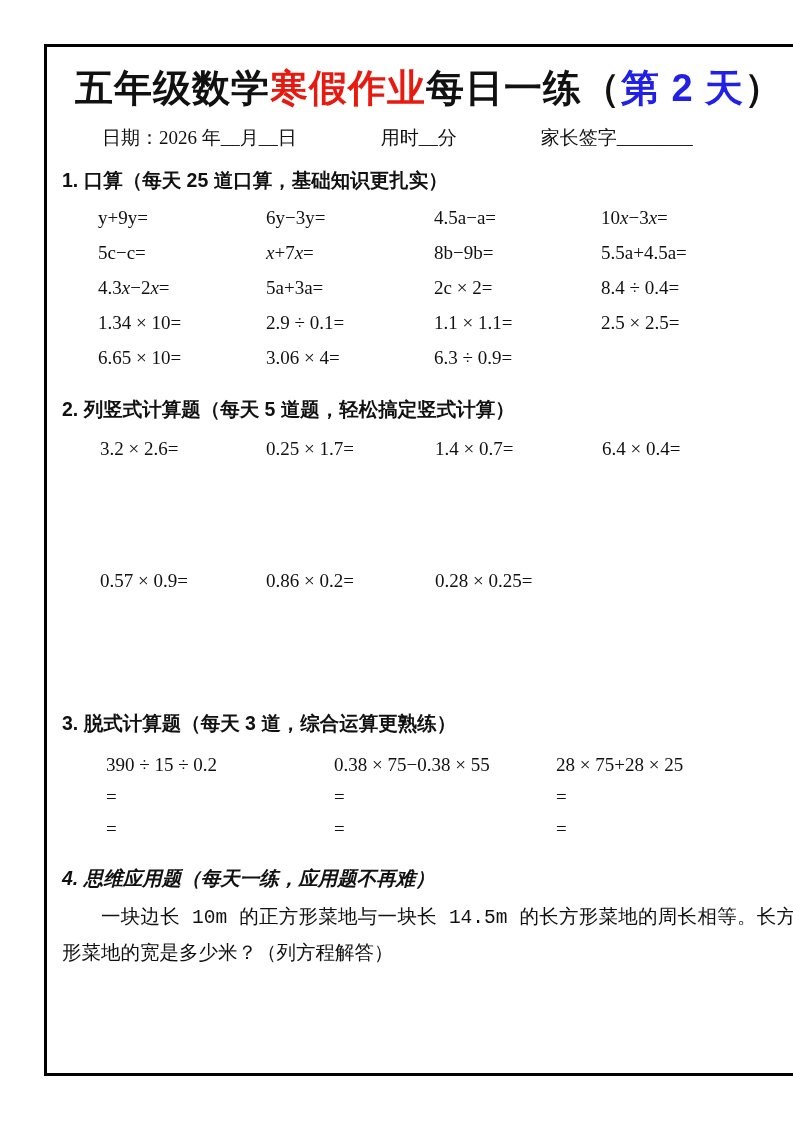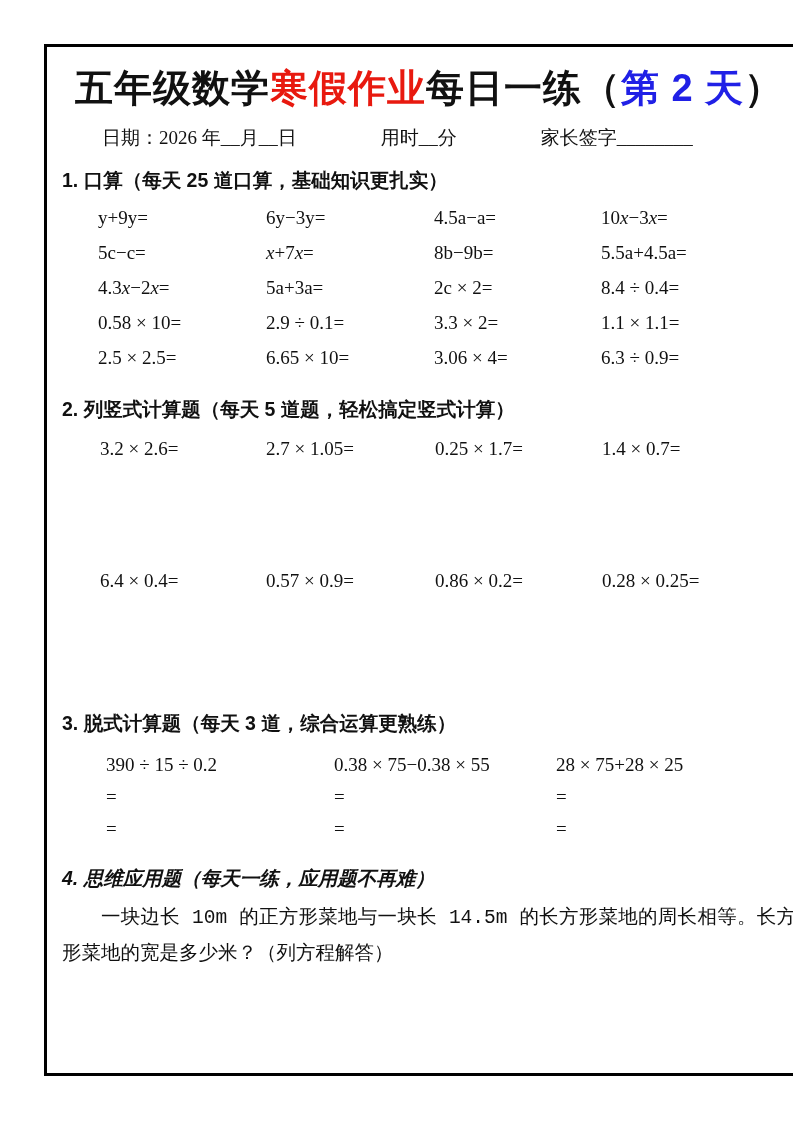--- a/index.html
+++ b/index.html
@@ -96,34 +96,32 @@
       <div class="cell math">4.5a−a=</div>
       <div class="cell math">10<i>x</i>−3<i>x</i>=</div>
       <div class="cell math">5c−c=</div>
       <div class="cell math"><i>x</i>+7<i>x</i>=</div>
       <div class="cell math">8b−9b=</div>
       <div class="cell math">5.5a+4.5a=</div>
       <div class="cell math">4.3<i>x</i>−2<i>x</i>=</div>
       <div class="cell math">5a+3a=</div>
       <div class="cell math">2c × 2=</div>
       <div class="cell math">8.4 ÷ 0.4=</div>
-      <div class="cell math">0.58 × 10=</div>
+      <div class="cell math">1.34 × 10=</div>
       <div class="cell math">2.9 ÷ 0.1=</div>
-      <div class="cell math">3.3 × 2=</div>
       <div class="cell math">1.1 × 1.1=</div>
       <div class="cell math">2.5 × 2.5=</div>
       <div class="cell math">6.65 × 10=</div>
       <div class="cell math">3.06 × 4=</div>
       <div class="cell math">6.3 ÷ 0.9=</div>
     </div>
 
   <h2 class="sec-h s2">2. 列竖式计算题（每天 5 道题，轻松搞定竖式计算）</h2>
   <div class="grid vertical">
       <div class="cell math">3.2 × 2.6=</div>
-      <div class="cell math">2.7 × 1.05=</div>
       <div class="cell math">0.25 × 1.7=</div>
       <div class="cell math">1.4 × 0.7=</div>
       <div class="cell math">6.4 × 0.4=</div>
       <div class="cell math">0.57 × 0.9=</div>
       <div class="cell math">0.86 × 0.2=</div>
       <div class="cell math">0.28 × 0.25=</div>
     </div>
 
   <h2 class="sec-h s3">3. 脱式计算题（每天 3 道，综合运算更熟练）</h2>
   <div class="grid stepwise">

